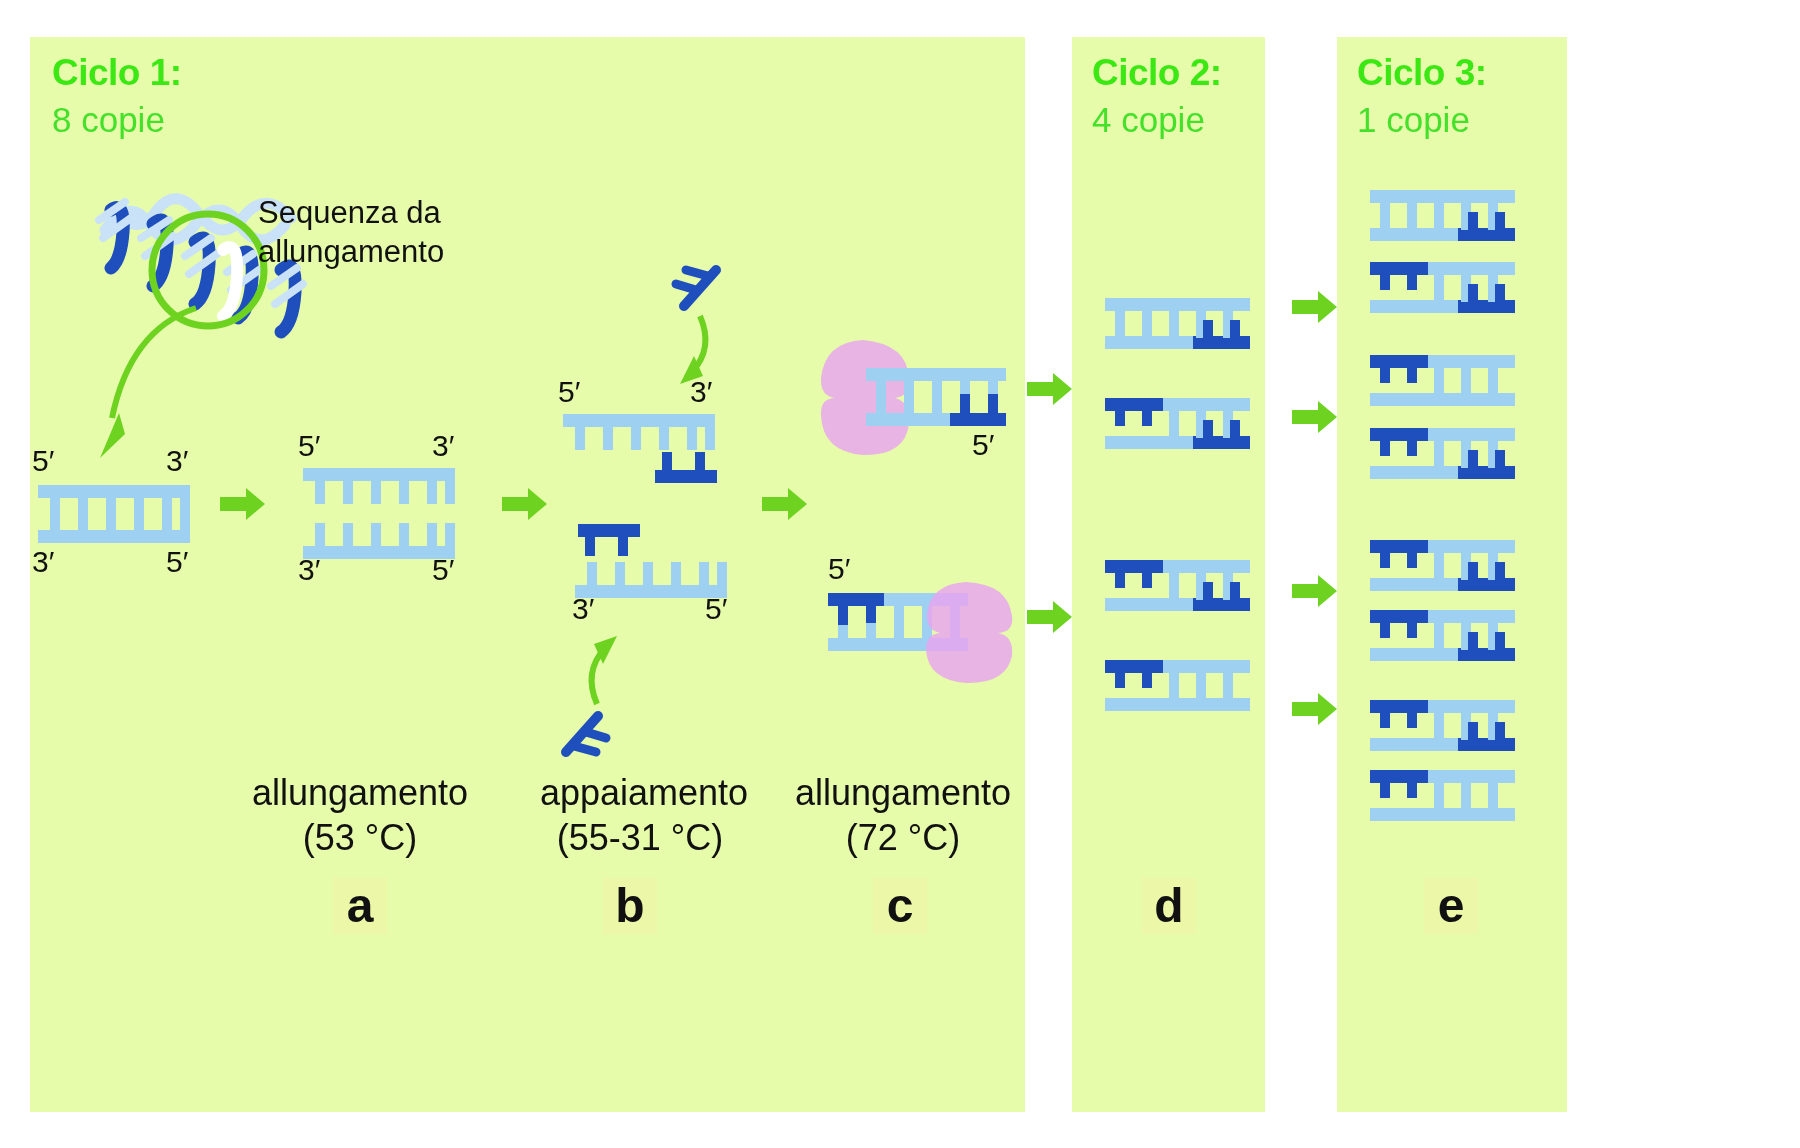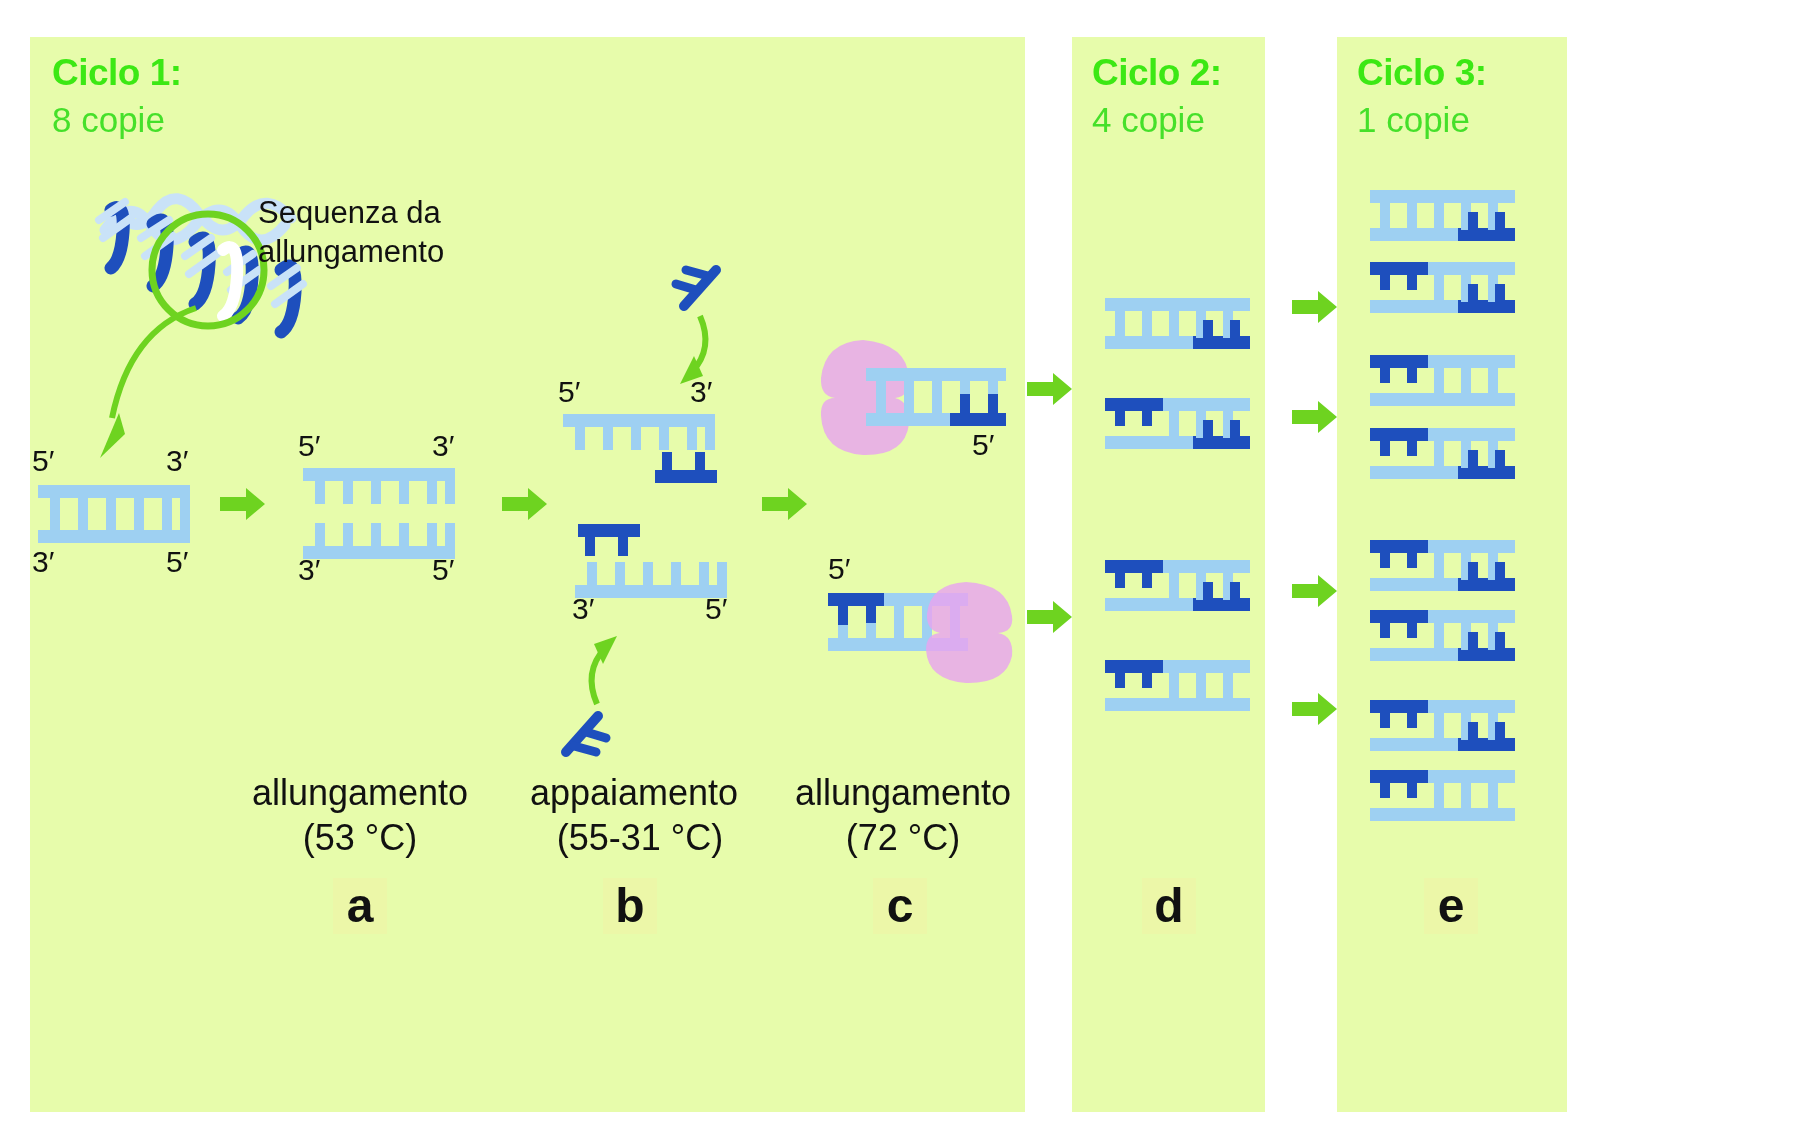--- a/index.html
+++ b/index.html
@@ -202,21 +202,21 @@
   <div class="tooth" style="left:122px;top:11px;height:36px;"></div>
 </div>
 <svg class="poly" style="left:920px;top:580px;width:105px;height:105px;background:none;opacity:1;" viewBox="0 0 105 105">
   <path d="M46 2 Q88 4 92 36 Q94 52 78 53 Q94 56 92 76 Q86 104 46 103 Q8 100 6 70 Q6 54 20 53 Q6 50 7 34 Q10 4 46 2 Z" fill="#e8a3ef" opacity="0.82"></path>
 </svg>
 
 <div class="step-name" style="left:190px;top:772px;width:340px;">allungamento</div>
 <div class="step-name" style="left:190px;top:817px;width:340px;">(53 °C)</div>
 <div class="badge" style="left:333px;top:878px;">a</div>
 
-<div class="step-name" style="left:464px;top:772px;width:340px;">appaiamento</div>
+<div class="step-name" style="left:474px;top:772px;width:340px;">appaiamento</div>
 <div class="step-name" style="left:470px;top:817px;width:340px;">(55-31 °C)</div>
 <div class="badge" style="left:603px;top:878px;">b</div>
 
 <div class="step-name" style="left:733px;top:772px;width:340px;">allungamento</div>
 <div class="step-name" style="left:733px;top:817px;width:340px;">(72 °C)</div>
 <div class="badge" style="left:873px;top:878px;">c</div>
 
 <div class="panel" id="panel-cycle2"></div>
 <div class="cycle-title" style="left:1092px;top:52px;">Ciclo 2:</div>
 <div class="cycle-sub" style="left:1092px;top:100px;">4 copie</div>

